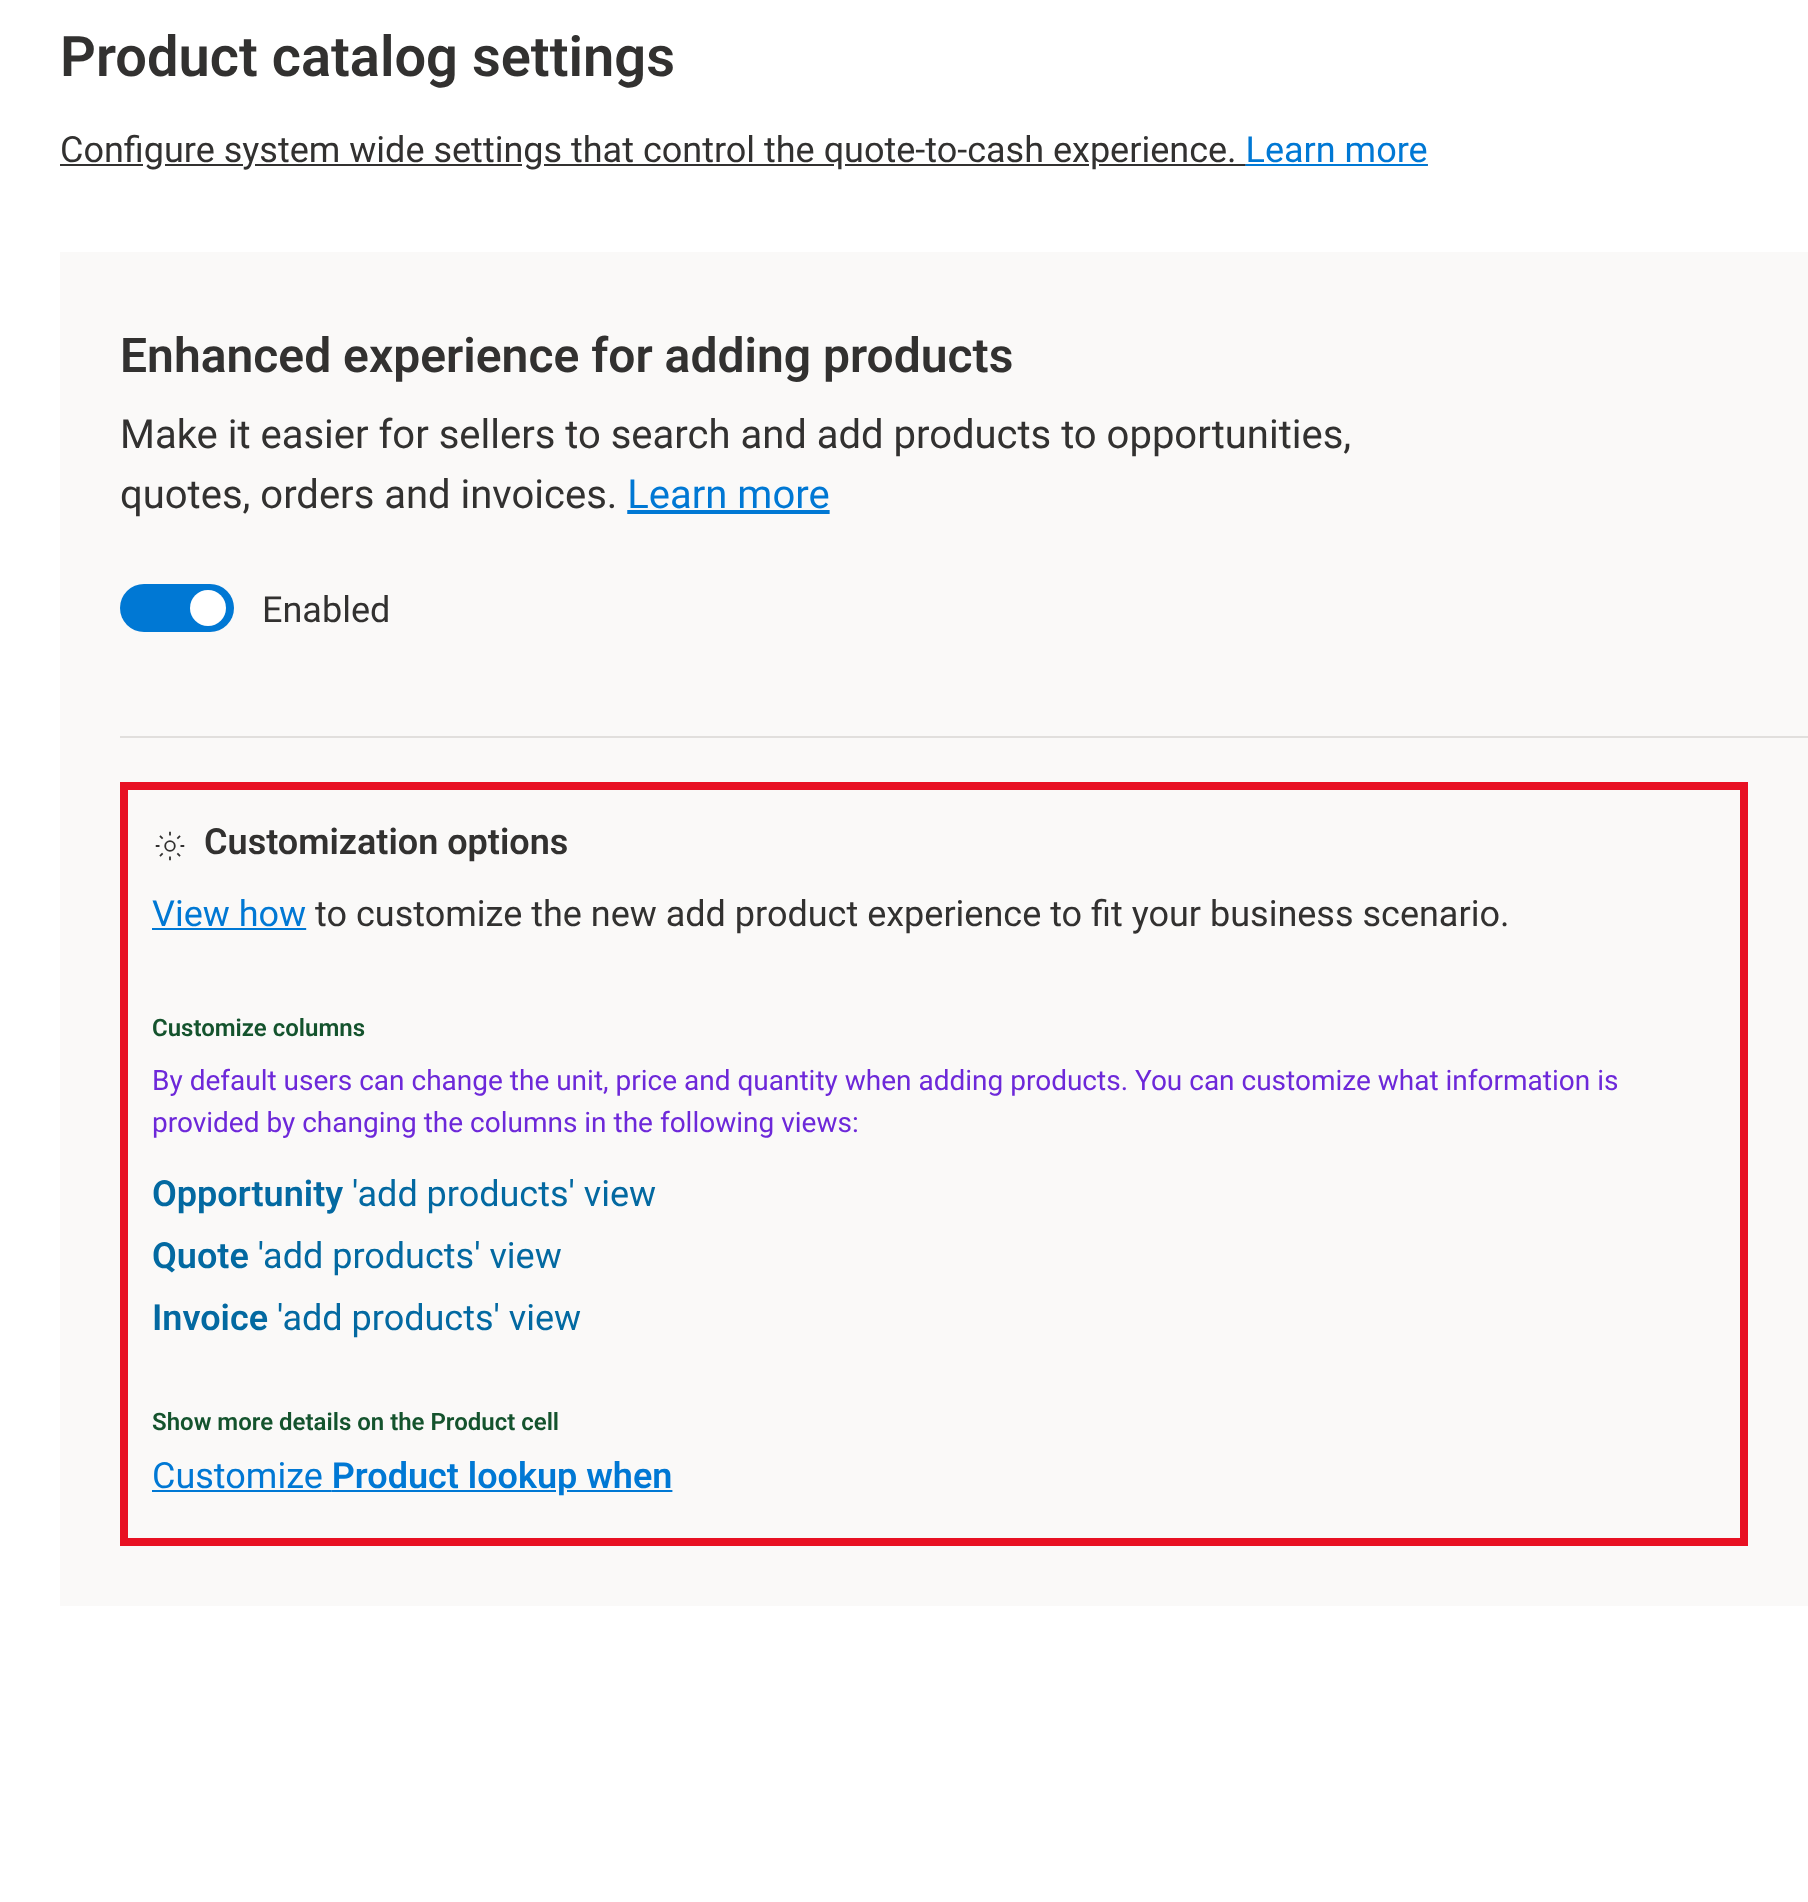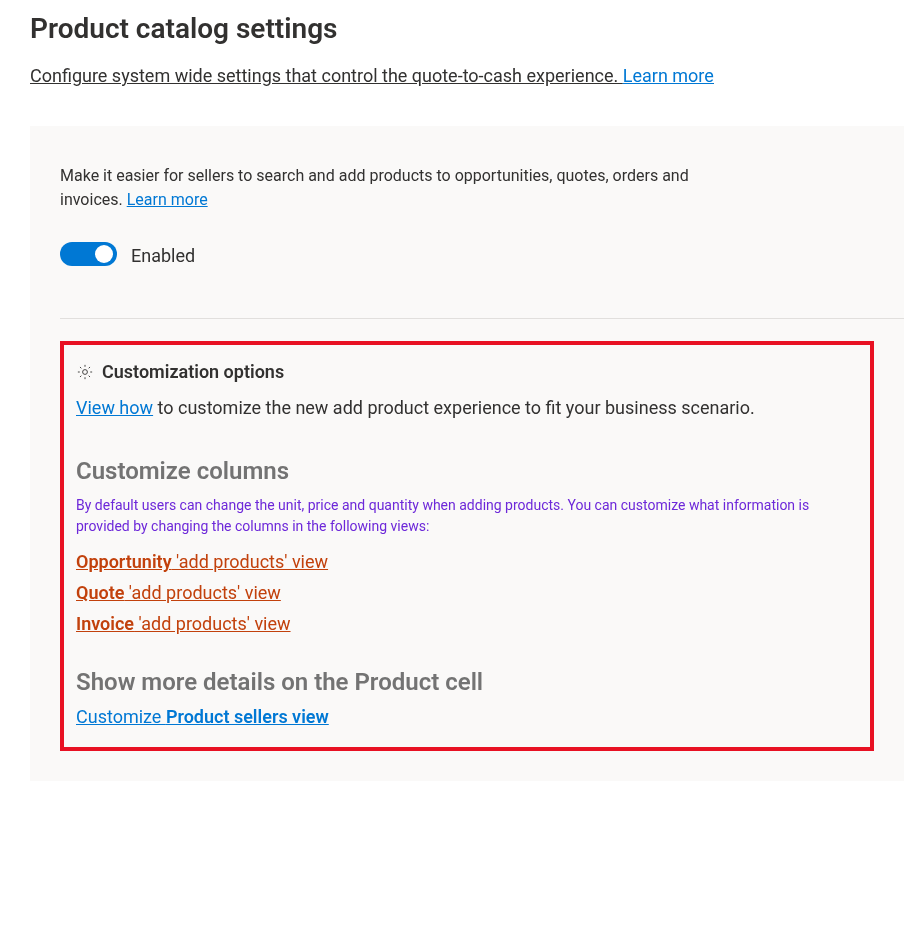--- a/index.html
+++ b/index.html
@@ -35,21 +35,21 @@
       padding: 38px 30px 30px 30px;
       border-right: none;
     }
     .section-title {
       font-size: 24px;
       font-weight: 600;
       color: #323130;
       margin-bottom: 10px;
     }
     .section-desc {
-      font-size: 16px;
+      font-size: 20px;
       color: #323130;
       line-height: 1.5;
       margin-bottom: 30px;
       max-width: 650px;
     }
     .link {
       color: #0078d4;
       text-decoration: underline;
       cursor: pointer;
     }
@@ -85,21 +85,21 @@
       background: #e1dfdd;
       margin: 0 -30px 0 0;
     }
     .highlight-box {
       border: 4px solid #e81123;
       margin-top: 22px;
       padding: 16px 12px 20px 12px;
     }
     .subsection-header {
       display: flex;
-      align-items: center;
+      align-items: flex-end;
       gap: 8px;
       margin-bottom: 12px;
     }
     .gear-icon {
       width: 18px;
       height: 18px;
       display: inline-flex;
       align-items: center;
       justify-content: center;
     }
@@ -115,42 +115,41 @@
       font-weight: 600;
       color: #323130;
     }
     .para {
       font-size: 18px;
       color: #323130;
       line-height: 1.5;
       margin-bottom: 36px;
     }
     .sub-heading {
-      font-size: 24px;
-      font-weight: 600;
-      color: #737373;
+      font-size: 12px;
+      font-weight: 600;
+      color: #14532d;
       margin-bottom: 10px;
     }
     .sub-desc {
       font-size: 14px;
       color: #6d28d9;
       line-height: 1.5;
       margin-bottom: 14px;
     }
     .link-list {
       list-style: none;
       margin-bottom: 34px;
     }
     .link-list li {
       margin-bottom: 10px;
       font-size: 18px;
     }
     .view-link {
-      color: #c2410c;
-      text-decoration: underline;
+      color: #0369a1;
       cursor: pointer;
     }
     .view-link-bold {
       font-weight: 600;
     }
     .customize-link {
       color: #0078d4;
       text-decoration: underline;
       cursor: pointer;
       font-size: 18px;
@@ -163,20 +162,21 @@
 <body>
 
 <div class="page-header">
   <h1>Product catalog settings</h1>
   <p class="page-subtitle">
     <span>Configure system wide settings that control the quote-to-cash experience. </span><a class="link">Learn more</a>
   </p>
 </div>
 
 <div class="panel">
+  <h2 class="section-title">Enhanced experience for adding products</h2>
   <p class="section-desc">
     <span>Make it easier for sellers to search and add products to opportunities, quotes, orders and invoices. </span><a class="link">Learn more</a>
   </p>
   <div class="toggle-row">
     <div class="toggle">
       <div class="toggle-knob"></div>
     </div>
     <span class="toggle-label">Enabled</span>
   </div>
 
@@ -206,15 +206,15 @@
       </li>
       <li>
         <a class="view-link"><span class="view-link-bold">Quote</span><span> 'add products' view</span></a>
       </li>
       <li>
         <a class="view-link"><span class="view-link-bold">Invoice</span><span> 'add products' view</span></a>
       </li>
     </ul>
 
     <div class="sub-heading">Show more details on the Product cell</div>
-    <a class="customize-link"><span>Customize </span><span class="customize-bold">Product sellers view</span></a>
+    <a class="customize-link"><span>Customize </span><span class="customize-bold">Product lookup when</span></a>
   </div>
 </div>
 
 </body></html>

